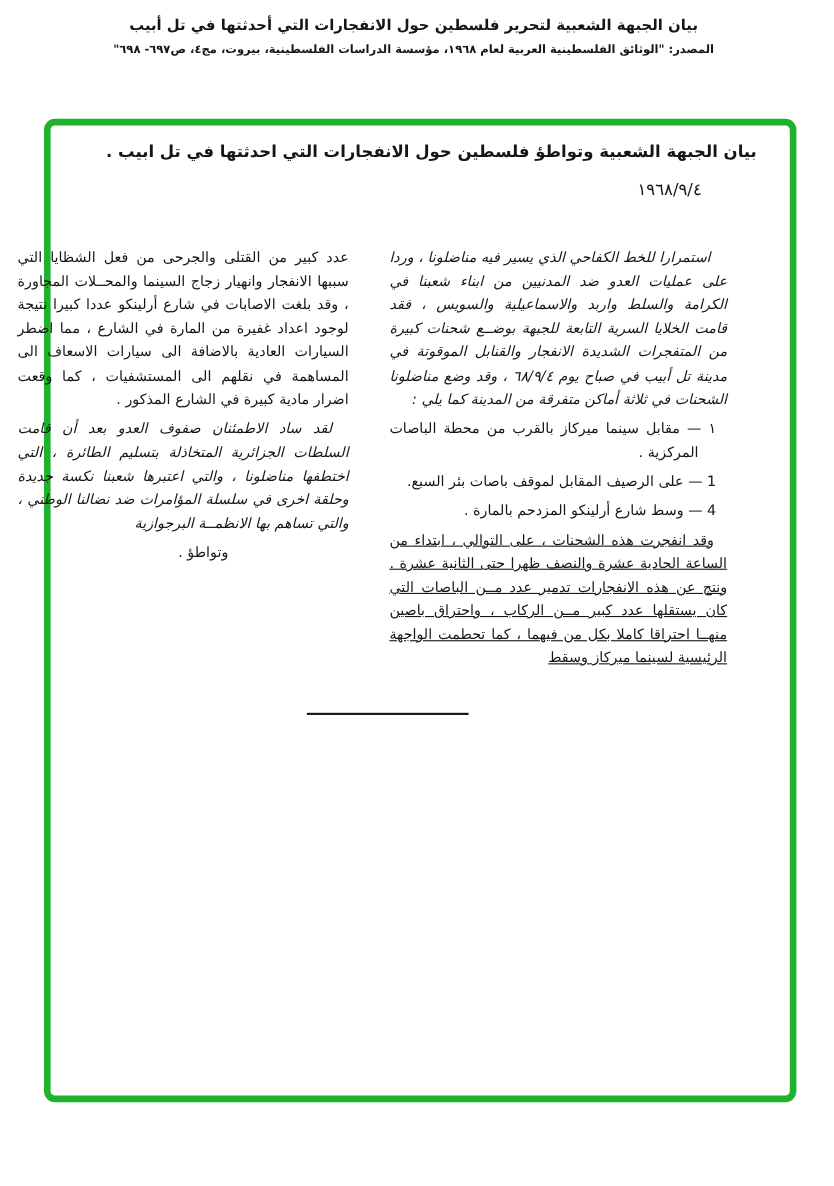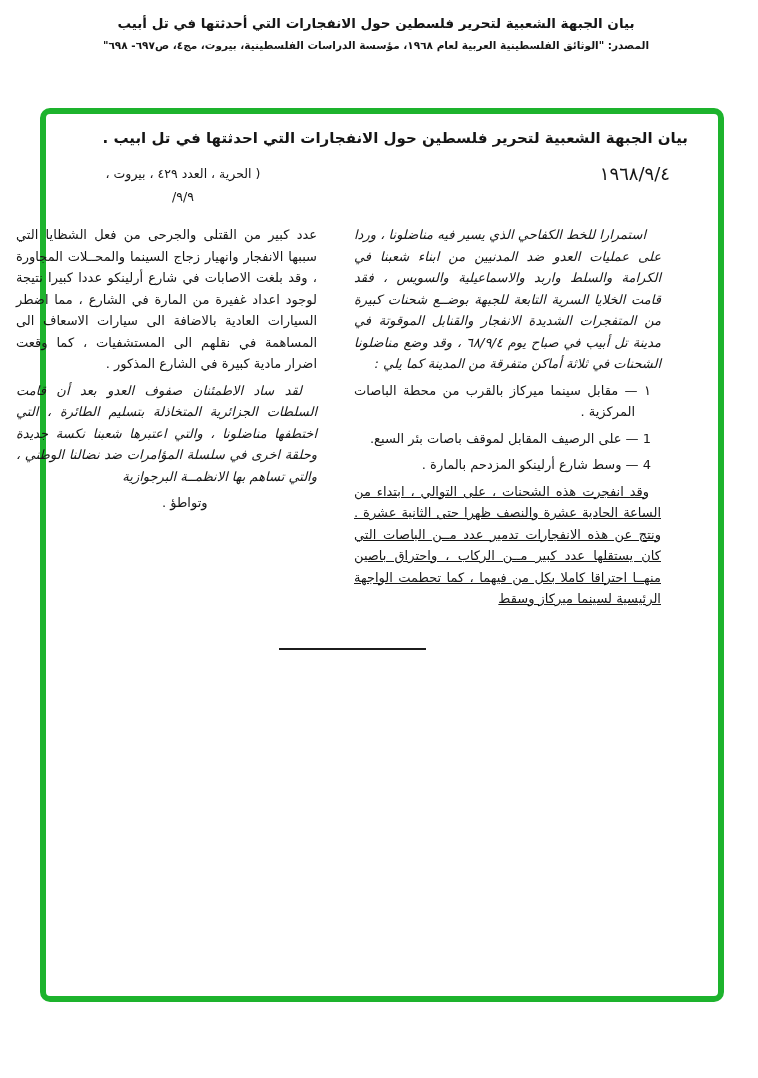--- a/index.html
+++ b/index.html
@@ -35,22 +35,22 @@
     font-weight: bold;
     font-size: 15px;
     line-height: 22px;
     text-align: justify;
     text-align-last: justify;
     white-space: nowrap;
     overflow: visible;
   }
 
   .doc-date {
-    position: absolute; top: 163px; right: 88px;
-    direction: rtl; font-size: 18px; font-weight: 500;
+    position: absolute; top: 163px; right: 120px;
+    direction: rtl; font-size: 15px; font-weight: 500;
   }
   .doc-citation {
     position: absolute; top: 162px; left: 94px; width: 178px;
     direction: rtl; text-align: center;
     font-size: 12.5px; line-height: 23px;
   }
 
   .columns {
     position: absolute; top: 219px; left: 11px; width: 655px;
     direction: rtl;
@@ -77,26 +77,25 @@
 
 <div class="page">
 
   <div class="top-caption">
     <div class="t1">بيان الجبهة الشعبية لتحرير فلسطين حول الانفجارات التي أحدثتها في تل أبيب</div>
     <div class="t2">المصدر: "الوثائق الفلسطينية العربية لعام ١٩٦٨، مؤسسة الدراسات الفلسطينية، بيروت، مج٤، ص٦٩٧- ٦٩٨"</div>
   </div>
 
   <div class="frame" style="border-color: rgb(29, 179, 45);"></div>
 
-  <div class="doc-title">بيان الجبهة الشعبية لتحرير فلسطين حول الانفجارات التي احدثتها في تل ابيب .</div>
+  <div class="doc-title">بيان الجبهة الشعبية وتواطؤ فلسطين حول الانفجارات التي احدثتها في تل ابيب .</div>
 
   <div class="doc-date">١٩٦٨/٩/٤</div>
 
   <div class="doc-citation">
-    <div>( الحرية ، العدد ٤٢٩ ، بيروت ، ٩/٩/</div>
   </div>
 
   <div class="columns">
 
     <div class="col col-right">
       <p class="indent">استمرارا للخط الكفاحي الذي يسير فيه مناضلونا ، وردا على عمليات العدو ضد المدنيين من ابناء شعبنا في الكرامة والسلط واربد والاسماعيلية والسويس ، فقد قامت الخلايا السرية التابعة للجبهة بوضــع شحنات كبيرة من المتفجرات الشديدة الانفجار والقنابل الموقوتة في مدينة تل أبيب في صباح يوم ٦٨/٩/٤ ، وقد وضع مناضلونا الشحنات في ثلاثة أماكن متفرقة من المدينة كما يلي :</p>
       <p class="list-item">١ — مقابل سينما ميركاز بالقرب من محطة الباصات المركزية .</p>
       <p class="list-item">1 — على الرصيف المقابل لموقف باصات بئر السبع.</p>
       <p class="list-item">4 — وسط شارع أرلينكو المزدحم بالمارة .</p>
       <p class="after-list">وقد انفجرت هذه الشحنات ، على التوالي ، ابتداء من الساعة الحادية عشرة والنصف ظهرا حتى الثانية عشرة . ونتج عن هذه الانفجارات تدمير عدد مــن الباصات التي كان يستقلها عدد كبير مــن الركاب ، واحتراق باصين منهــا احتراقا كاملا بكل من فيهما ، كما تحطمت الواجهة الرئيسية لسينما ميركاز وسقط</p>

